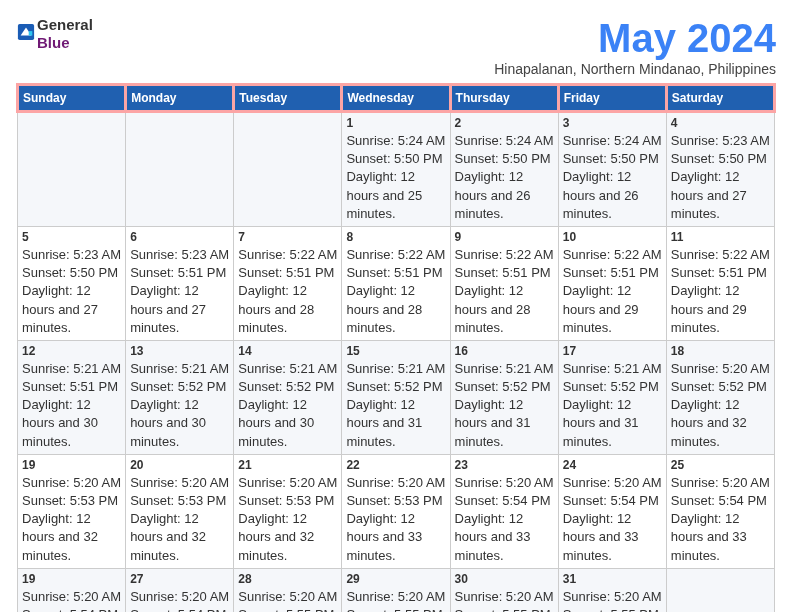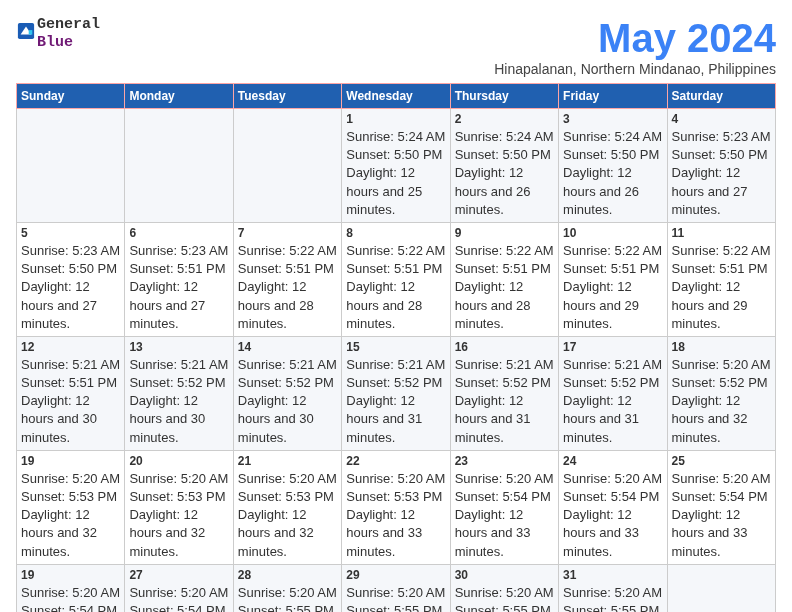--- a/index.html
+++ b/index.html
@@ -13,21 +13,20 @@
     .header-area {
       display: flex;
       align-items: flex-start;
       justify-content: space-between;
       margin-bottom: 6px;
     }
     .logo {
       display: flex;
       align-items: center;
       gap: 2px;
-      font-family: Liberation Mono, monospace;
     }
     .logo-text-general {
       font-size: 15px;
       font-weight: bold;
       color: #333;
     }
     .logo-text-blue {
       font-size: 15px;
       font-weight: bold;
       color: #701a75;
@@ -55,21 +54,21 @@
       border-collapse: collapse;
       font-size: 10.5px;
     }
     .calendar thead tr th {
       background-color: #2060b0;
       color: #fff;
       padding: 5px 4px;
       text-align: left;
       font-size: 12px;
       font-weight: bold;
-      border: 1px solid #fca5a5;
+      border: 3px solid #fca5a5;
     }
     .calendar tbody tr td {
       border: 1px solid #ccc;
       vertical-align: top;
       padding: 3px 4px;
       min-height: 80px;
       width: 107px;
     }
     .calendar tbody tr:nth-child(odd) td {
       background-color: #f5f7fa;

